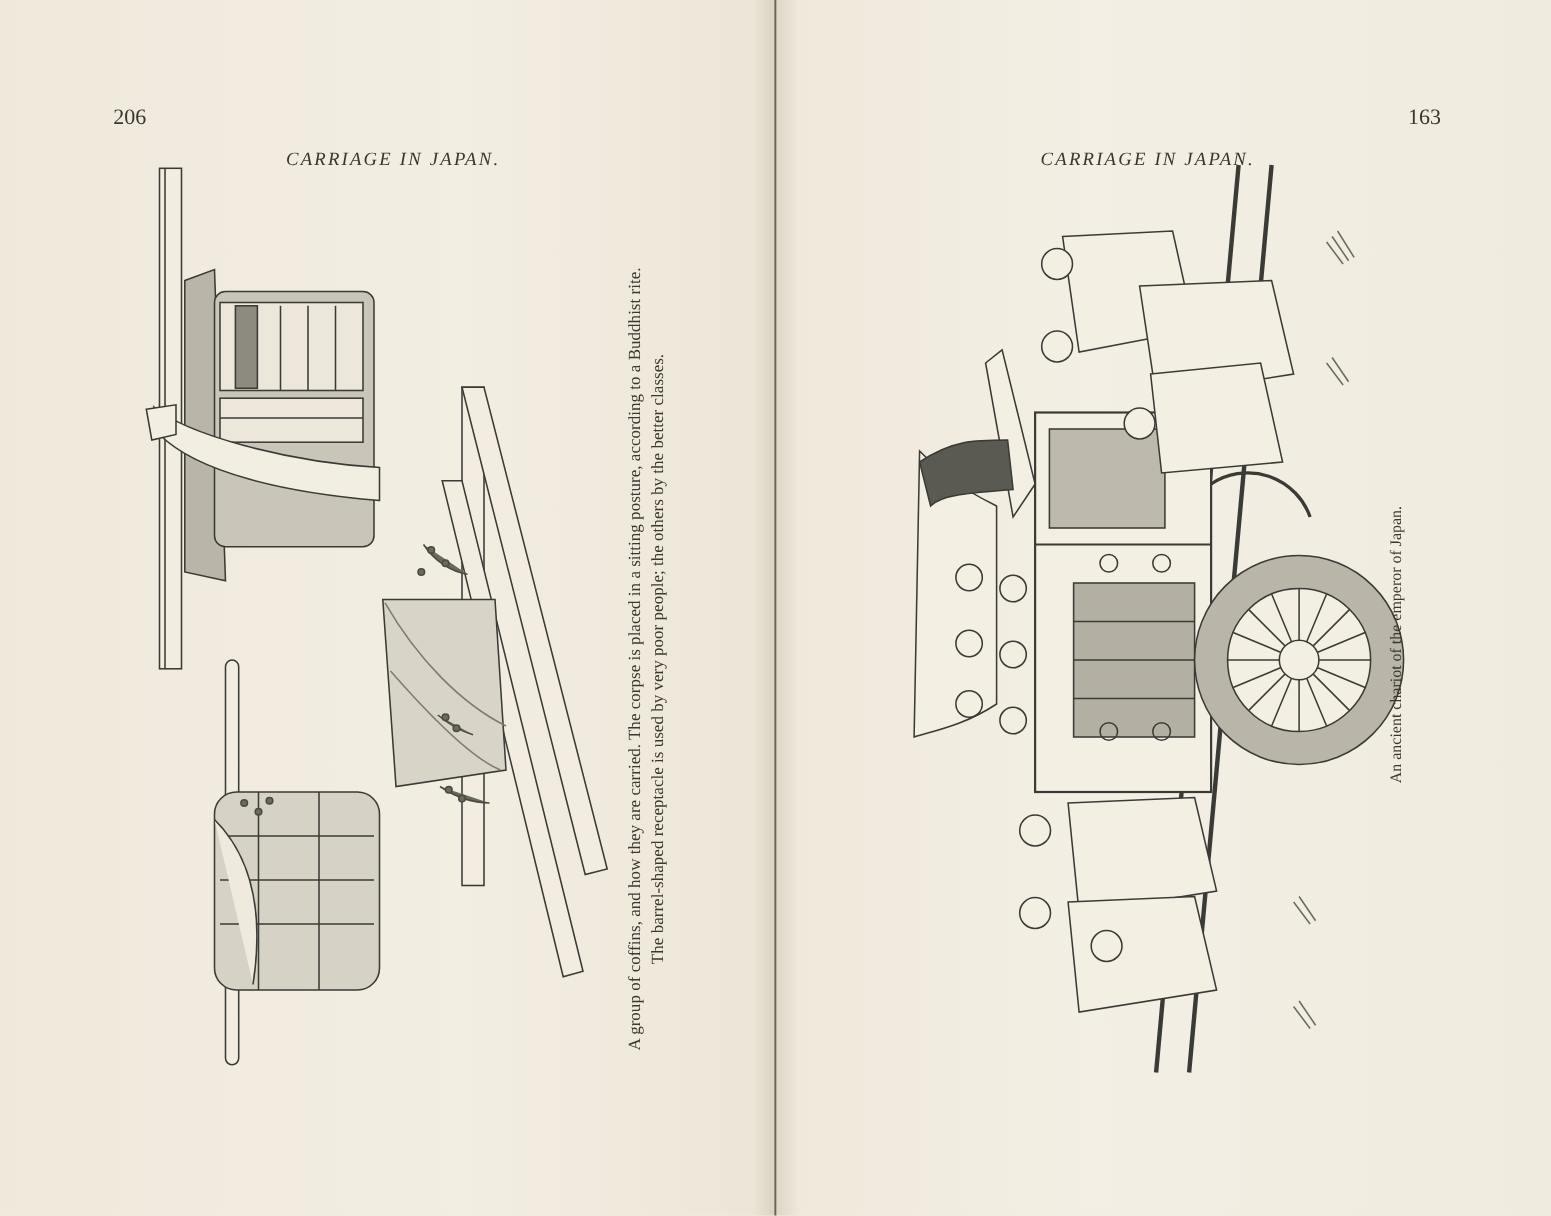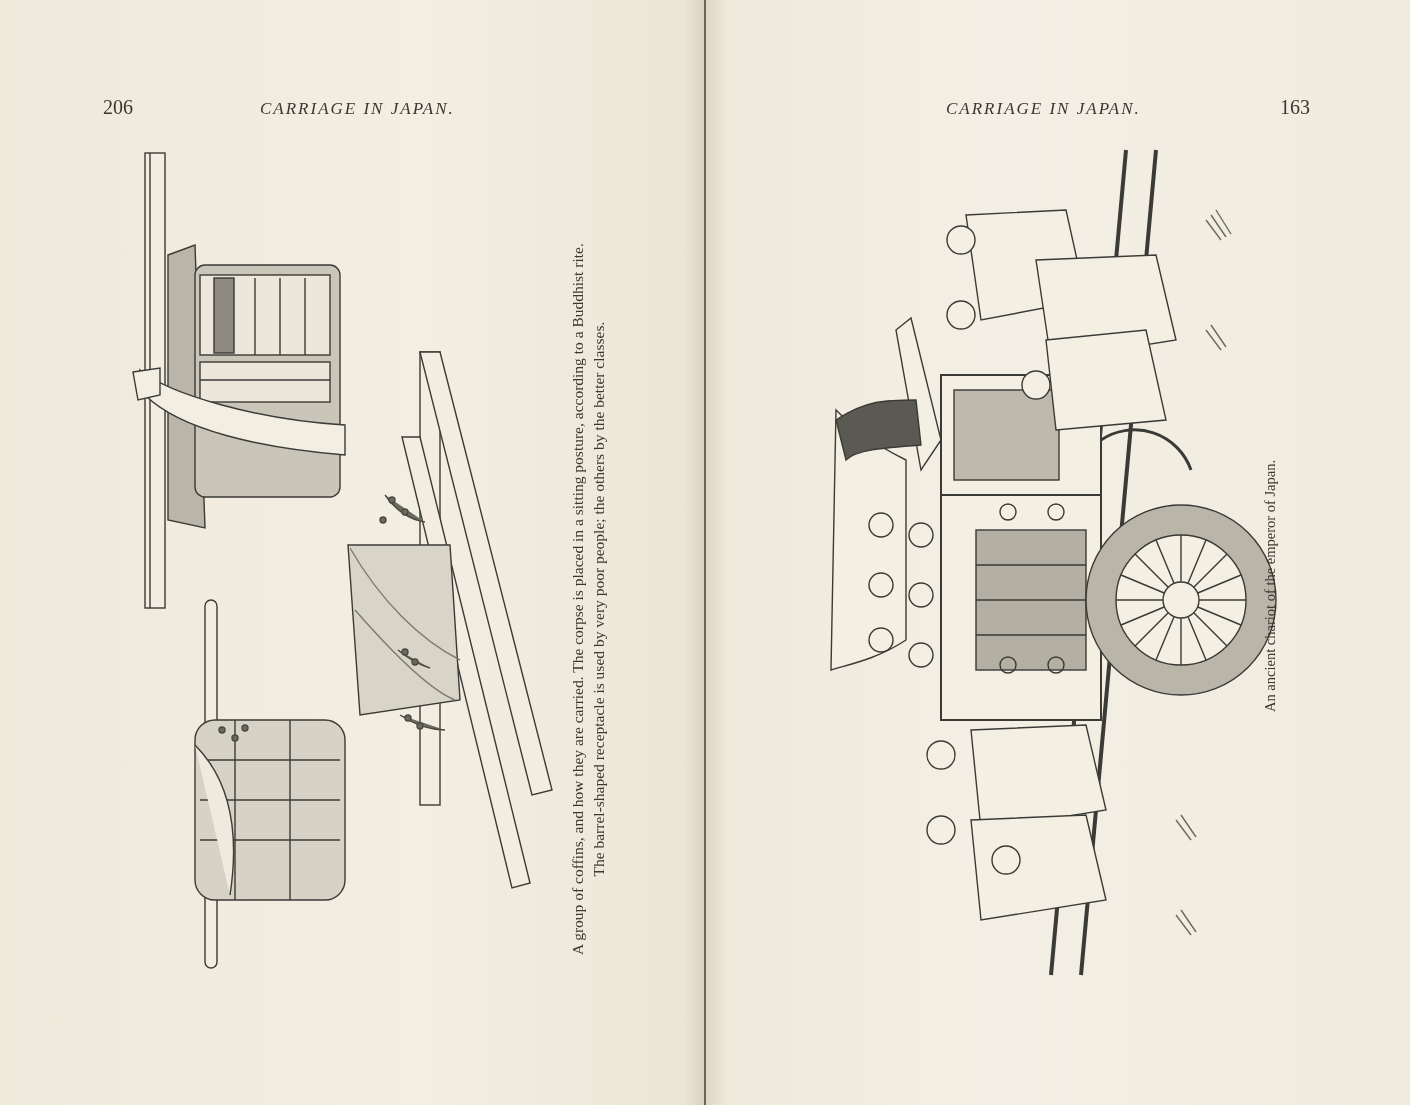--- a/index.html
+++ b/index.html
@@ -4,21 +4,21 @@
 <style>
   html,body{margin:0;padding:0;}
   body{width:1410px;height:1105px;overflow:hidden;background:#f1ecdf;position:relative;font-family:"DejaVu Serif","Liberation Serif",serif;}
   .spread{position:absolute;left:0;top:0;width:1410px;height:1105px;}
   .page{position:absolute;top:0;height:1105px;}
   .page-left{left:0;width:705px;background:linear-gradient(to right,#efe9dc 0%,#f3eee2 60%,#ece6d8 97%,#d9d2c2 100%);}
   .page-right{left:706px;width:704px;background:linear-gradient(to right,#ddd6c6 0%,#efe9dc 3%,#f4efe4 40%,#f0ebdf 100%);}
   .spine{position:absolute;left:704px;top:0;width:2px;height:1105px;background:#6b6354;}
   .running{position:absolute;top:96px;font-size:19px;color:#3a362f;text-align:right;}
   .folio{font-family:"Liberation Serif",serif;font-size:20px;}
-  .rhead{font-family:"Liberation Serif",serif;font-style:italic;letter-spacing:2px;font-size:17px;}
+  .rhead{font-family:"Liberation Serif",serif;font-style:italic;letter-spacing:2px;font-size:17px;margin-top:36px;}
   .caption{position:absolute;font-family:"Liberation Serif",serif;color:#3b362e;font-size:15.5px;white-space:nowrap;transform-origin:0 0;transform:rotate(-90deg);}
   .caption .line{display:block;text-align:center;line-height:21px;}
   svg{position:absolute;}
 </style>
 </head>
 <body>
 
 <div class="spread">
 
   <div class="page page-left">

